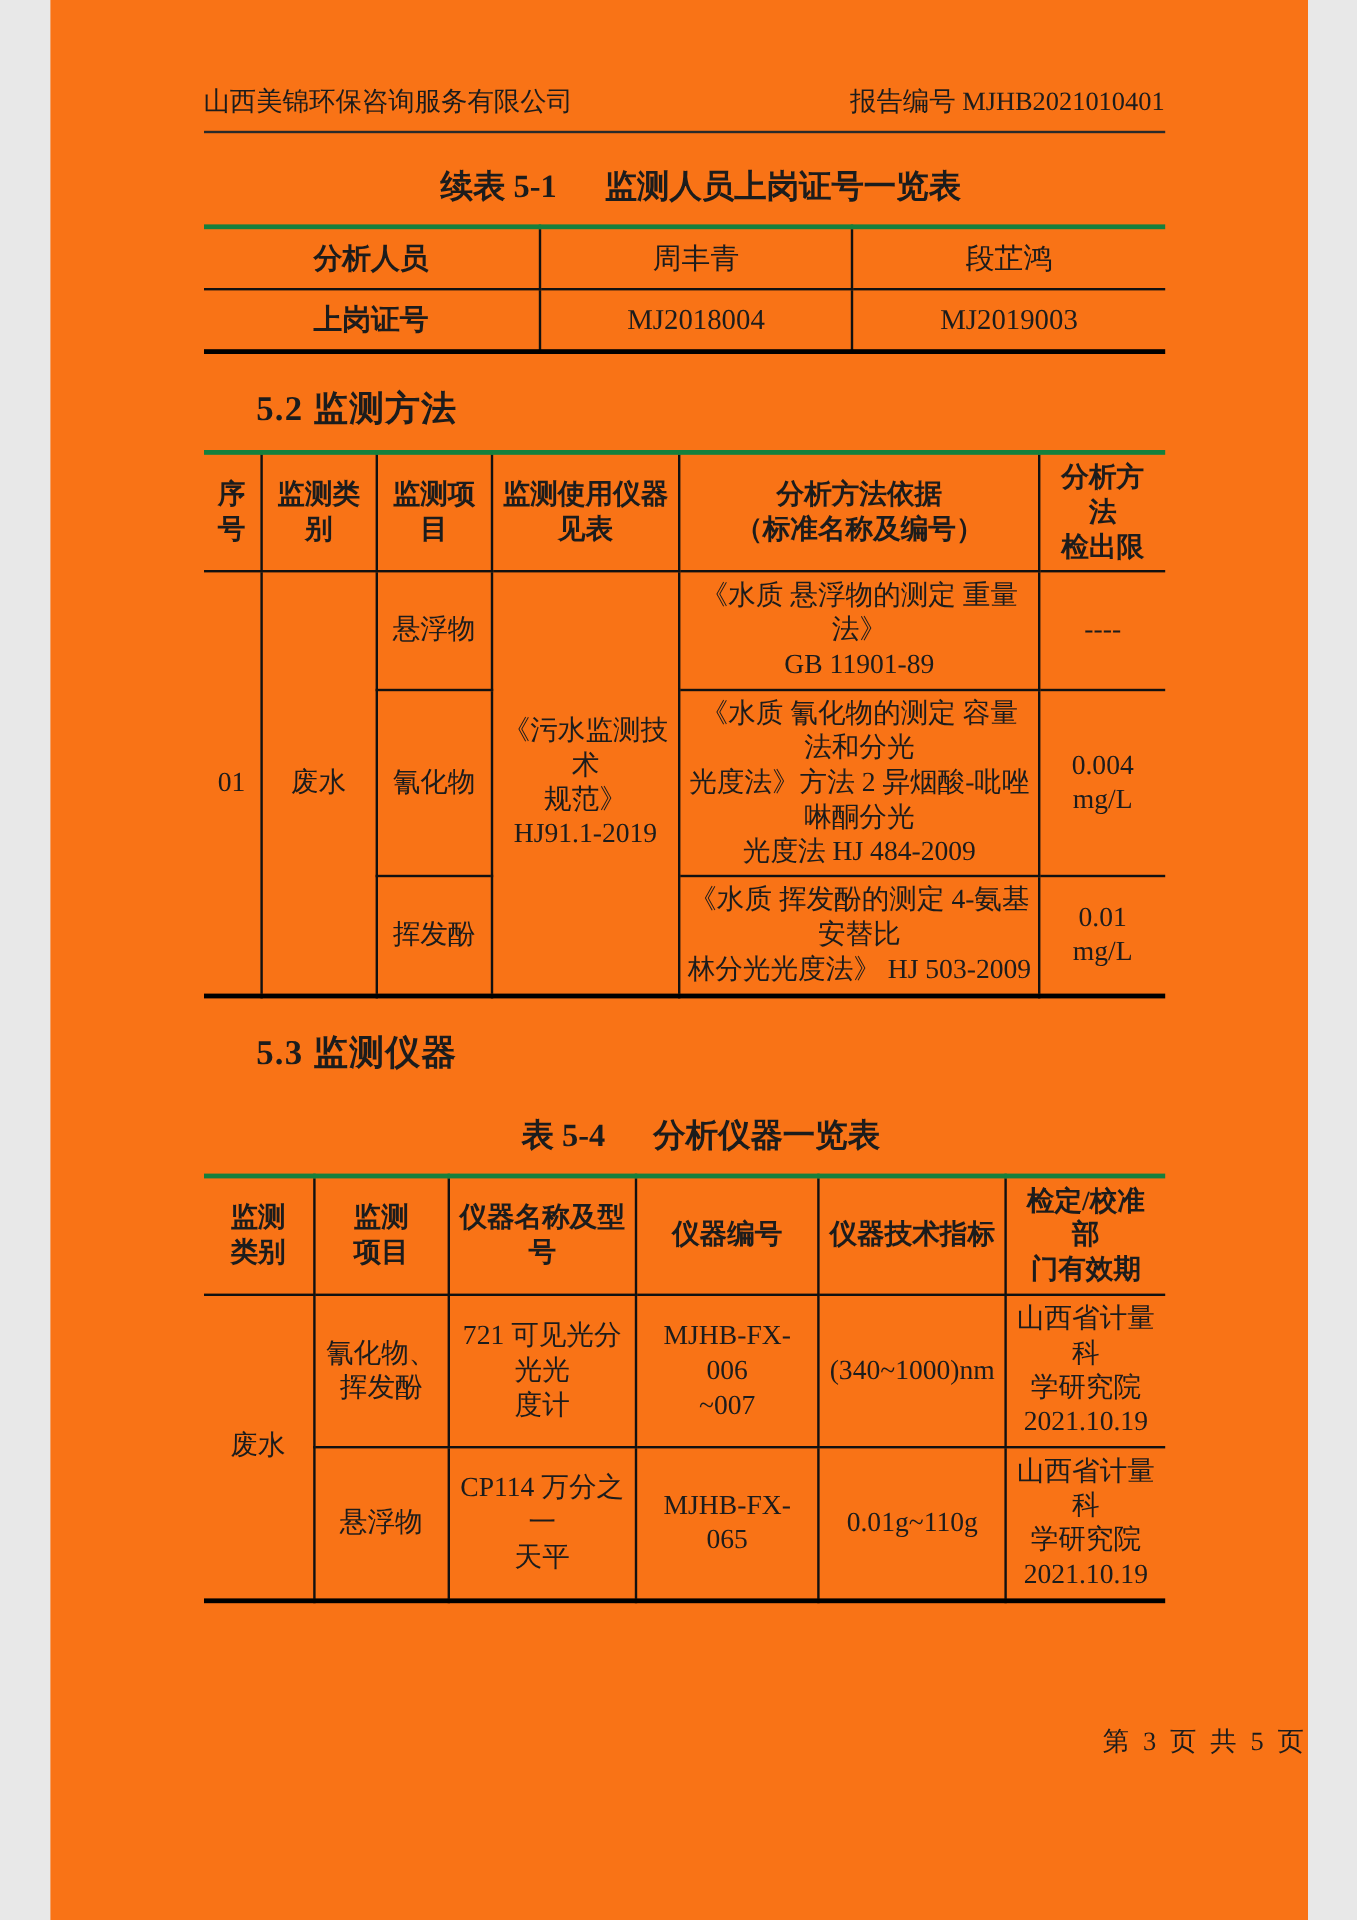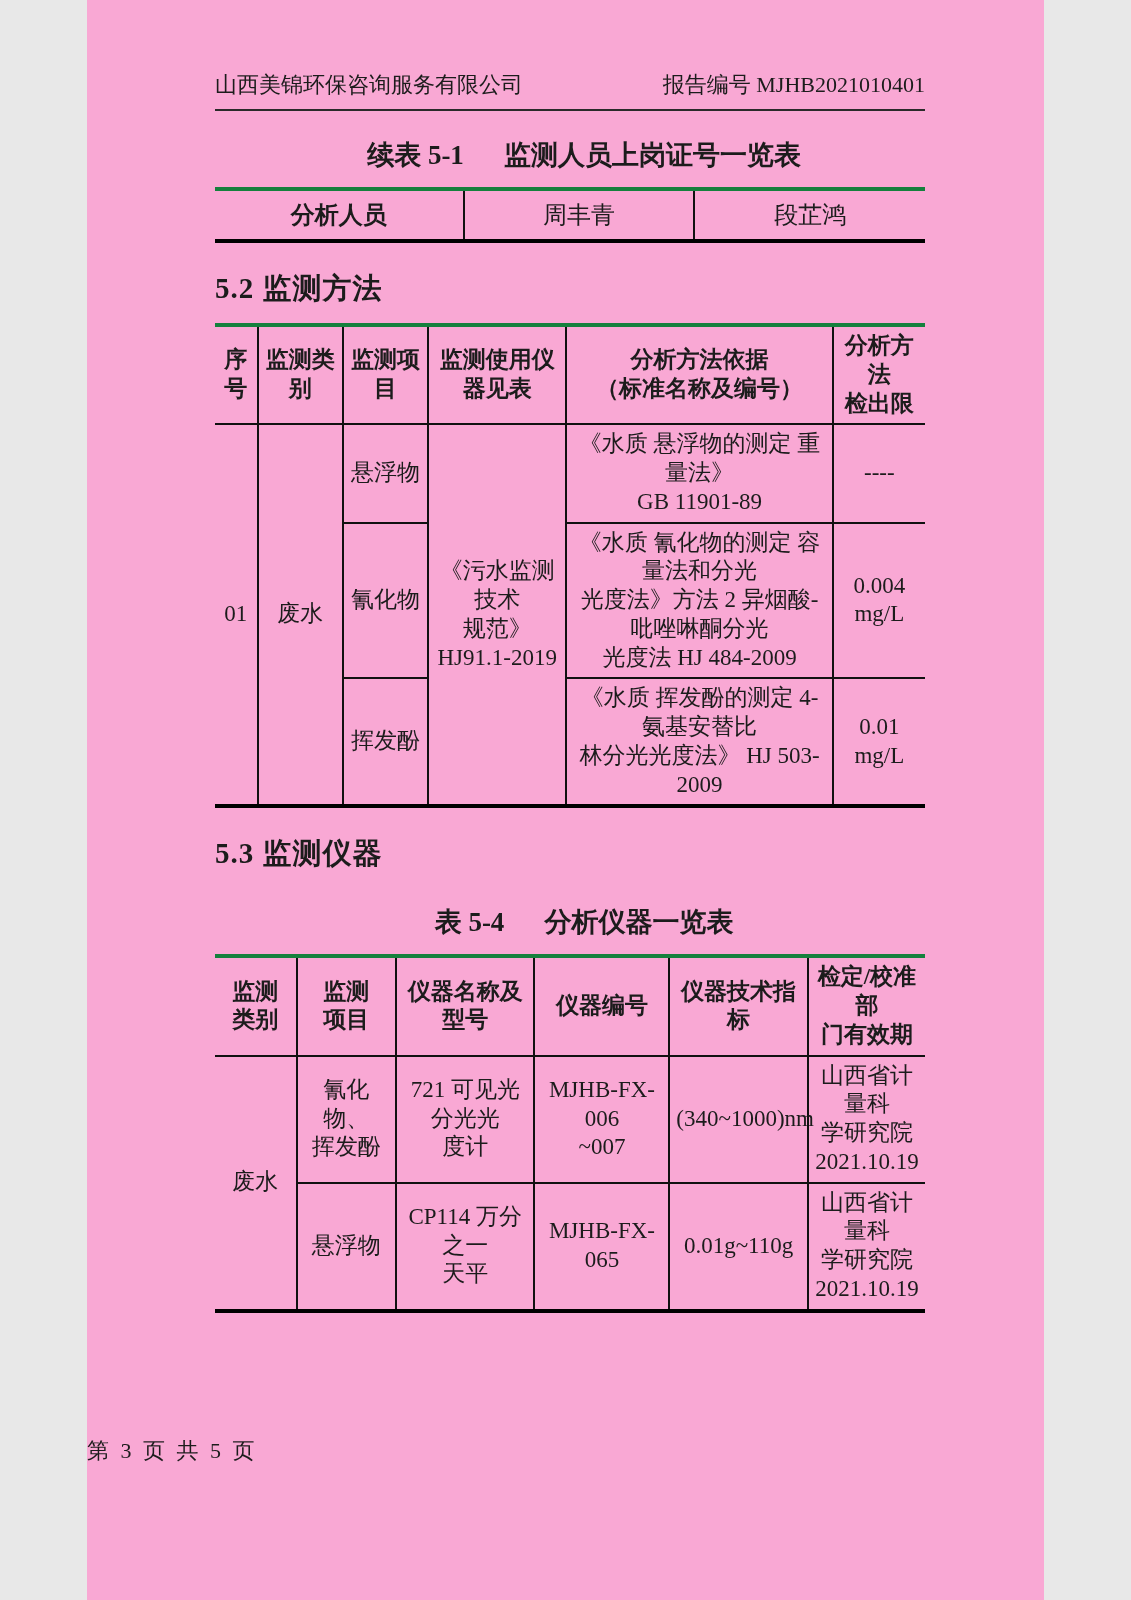--- a/index.html
+++ b/index.html
@@ -1,22 +1,22 @@
 <!DOCTYPE html>
 <html><head>
 <meta charset="utf-8">
 <style>
   * { margin: 0; padding: 0; box-sizing: border-box; }
   html, body { background: #e8e8e8; }
   .page {
     position: relative;
-    width: 957px;
+    width: 1048px;
     height: 1600px;
     margin: 0 auto;
-    background: #f9a8d4;
+    background: #f97316;
     padding: 70px 119px 0 128px;
     font-family: "Liberation Serif", "DejaVu Serif", serif;
     color: #1c1c1c;
   }
   
   .doc-header {
     display: flex;
     justify-content: space-between;
     align-items: flex-end;
     font-size: 22px;
@@ -29,20 +29,21 @@
     font-weight: bold;
     font-size: 27px;
     margin-top: 26px;
   }
   .table-caption .caption-prefix { margin-right: 40px; margin-left: 28px; }
   .sec-heading {
     font-size: 29px;
     font-weight: bold;
     margin-top: 26px;
     letter-spacing: 1px;
+    margin-left: 44px;
   }
   .para {
     font-size: 27px;
     line-height: 2.0;
     text-indent: 2em;
     text-align: justify;
     margin-top: 12px;
     letter-spacing: 0.5px;
   }
   
@@ -69,21 +70,21 @@
   .t51 tr { height: 52px; }
   .t51 th, .t51 td { font-size: 24px; }
   .t52 thead tr { height: 56px; }
   .t54 thead tr { height: 64px; margin-top: 23px; }
   
   .page-footer {
     position: absolute;
     left: 0;
     bottom: 134px;
     width: 100%;
-    text-align: left;
+    text-align: right;
     font-size: 22px;
     letter-spacing: 3px;
   }
 </style>
 </head>
 <body>
 
 <div class="page">
 
   <div class="doc-header">
@@ -99,20 +100,25 @@
     <colgroup>
         <col style="width:35%">
         <col style="width:32.5%">
         <col style="width:32.5%">
       </colgroup>
     <tbody>
       <tr>
         <th>分析人员</th>
         <td>周丰青</td>
         <td>段芷鸿</td>
+      </tr>
+      <tr>
+        <th>上岗证号</th>
+        <td>MJ2018004</td>
+        <td>MJ2019003</td>
       </tr>
     </tbody>
   </table>
 
   <h2 class="sec-heading">5.2 监测方法</h2>
 
 
   <table class="t52">
     <colgroup>
       <col style="width:6%">

